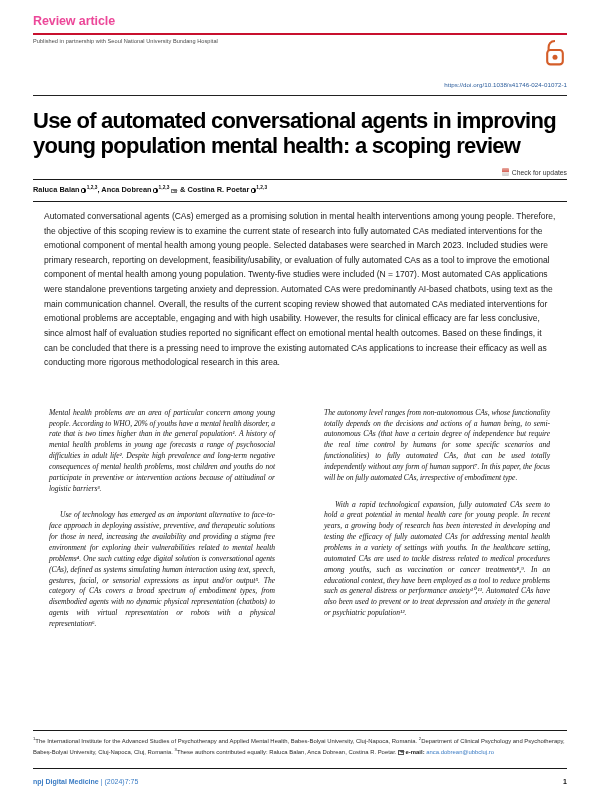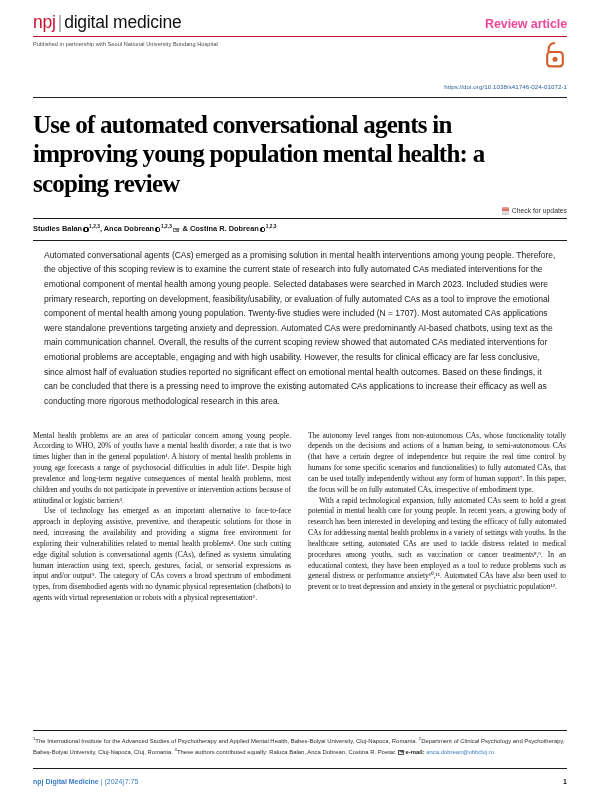--- a/index.html
+++ b/index.html
@@ -92,28 +92,27 @@
     letter-spacing: 0.05px;
   }
   .rule-thin-dark {
     height: 1.1px;
     background: #222;
     margin-top: 4px;
   }
 
   
   .title {
-    font-size: 25px;
+    font-size: 22px;
     line-height: 1.17;
     font-weight: bold;
     letter-spacing: -0.75px;
     margin: 12px 0 0 0;
     max-width: 525px;
     color: #000;
-    font-family: Liberation Serif, serif;
   }
 
   
   .cfu-row {
     display: flex;
     justify-content: flex-end;
     align-items: center;
     margin-top: 9px;
     margin-bottom: 3px;
   }
@@ -205,21 +204,21 @@
     font-family: "Liberation Serif", serif;
   }
   .col {
     width: 258px;
     font-size: 7.6px;
     line-height: 1.43;
     text-align: justify;
     color: #171717;
     letter-spacing: -0.05px;
   }
-  .col p { margin: 0; }
+  .col p { margin: 16px; font-style: italic; }
   .col p.indent { text-indent: 11px; }
 
   
   .affil-wrap {
     position: absolute;
     left: 33px;
     right: 33px;
     bottom: 38px;
   }
   .rule-affil {
@@ -279,23 +278,20 @@
     font-weight: bold;
     color: #111;
   }
 </style>
 </head>
 <body>
 
 <div class="page">
 
   <div class="masthead">
-    <div class="journal-logo">
-      <span class="npj">npj</span><span class="bar">|</span><span class="jname">digital medicine</span>
-    </div>
     <div class="article-type">Review article</div>
   </div>
 
   <div class="rule-red"></div>
 
   <div class="partner-row">
     <div class="partner-line">Published in partnership with Seoul National University Bundang Hospital</div>
     <svg class="oa-icon" viewBox="0 0 22 30">
       <path d="M11 4 C 6.2 4, 4.6 7.4, 4.6 10.6 L 4.6 13.4" fill="none" stroke="#D45D28" stroke-width="2.1"></path>
       <rect x="3.2" y="13.0" width="15.6" height="14.4" rx="3.2" ry="3.2" fill="none" stroke="#D45D28" stroke-width="2.1"></rect>
@@ -313,21 +309,21 @@
   <div class="cfu-row">
     <div class="cfu">
       <span class="cfu-badge"></span>
       <span class="cfu-text">Check for updates</span>
     </div>
   </div>
 
   <div class="rule-authors"></div>
 
   <div class="authors">
-    <span>Studies Balan</span><span class="orcid"></span><sup>1,2,3</sup><span>, </span><span>Anca Dobrean</span><span class="orcid"></span><sup>1,2,3</sup><span class="env-mark"></span><span> &amp; </span><span>Costina R. Dobrean</span><span class="orcid"></span><sup>1,2,3</sup>
+    <span>Raluca Balan</span><span class="orcid"></span><sup>1,2,3</sup><span>, </span><span>Anca Dobrean</span><span class="orcid"></span><sup>1,2,3</sup><span class="env-mark"></span><span> &amp; </span><span>Costina R. Poetar</span><span class="orcid"></span><sup>1,2,3</sup>
   </div>
 
   <div class="rule-abs-top"></div>
   <div class="abstract">Automated conversational agents (CAs) emerged as a promising solution in mental health interventions among young people. Therefore, the objective of this scoping review is to examine the current state of research into fully automated CAs mediated interventions for the emotional component of mental health among young people. Selected databases were searched in March 2023. Included studies were primary research, reporting on development, feasibility/usability, or evaluation of fully automated CAs as a tool to improve the emotional component of mental health among young population. Twenty-five studies were included (N = 1707). Most automated CAs applications were standalone preventions targeting anxiety and depression. Automated CAs were predominantly AI-based chatbots, using text as the main communication channel. Overall, the results of the current scoping review showed that automated CAs mediated interventions for emotional problems are acceptable, engaging and with high usability. However, the results for clinical efficacy are far less conclusive, since almost half of evaluation studies reported no significant effect on emotional mental health outcomes. Based on these findings, it can be concluded that there is a pressing need to improve the existing automated CAs applications to increase their efficacy as well as conducting more rigorous methodological research in this area.</div>
 
   <div class="body-cols">
     <div class="col">
       <p>Mental health problems are an area of particular concern among young people. According to WHO, 20% of youths have a mental health disorder, a rate that is two times higher than in the general population¹. A history of mental health problems in young age forecasts a range of psychosocial difficulties in adult life². Despite high prevalence and long-term negative consequences of mental health problems, most children and youths do not participate in preventive or intervention actions because of attitudinal or logistic barriers³.</p>
       <p class="indent">Use of technology has emerged as an important alternative to face-to-face approach in deploying assistive, preventive, and therapeutic solutions for those in need, increasing the availability and providing a stigma free environment for exploring their vulnerabilities related to mental health problems⁴. One such cutting edge digital solution is conversational agents (CAs), defined as systems simulating human interaction using text, speech, gestures, facial, or sensorial expressions as input and/or output⁵. The category of CAs covers a broad spectrum of embodiment types, from disembodied agents with no dynamic physical representation (chatbots) to agents with virtual representation or robots with a physical representation⁶.</p>
     </div>

